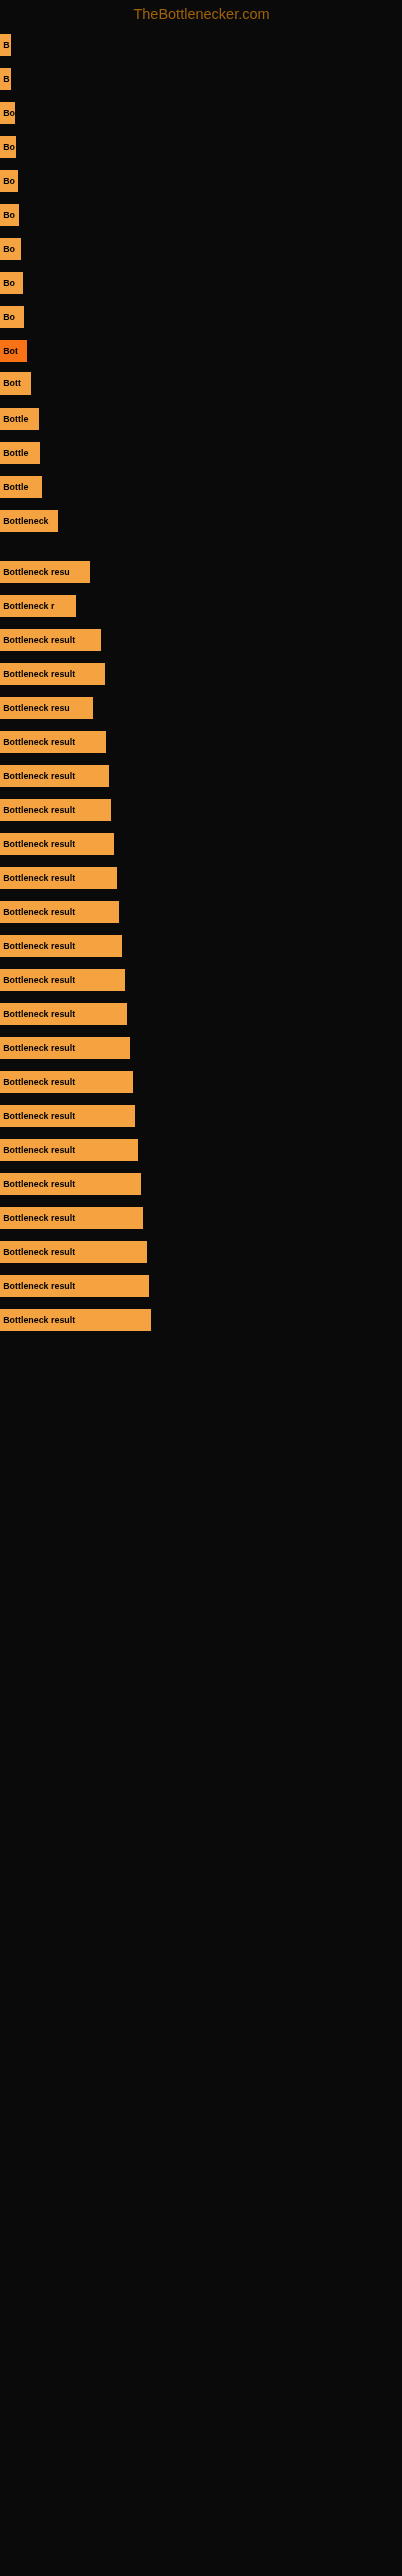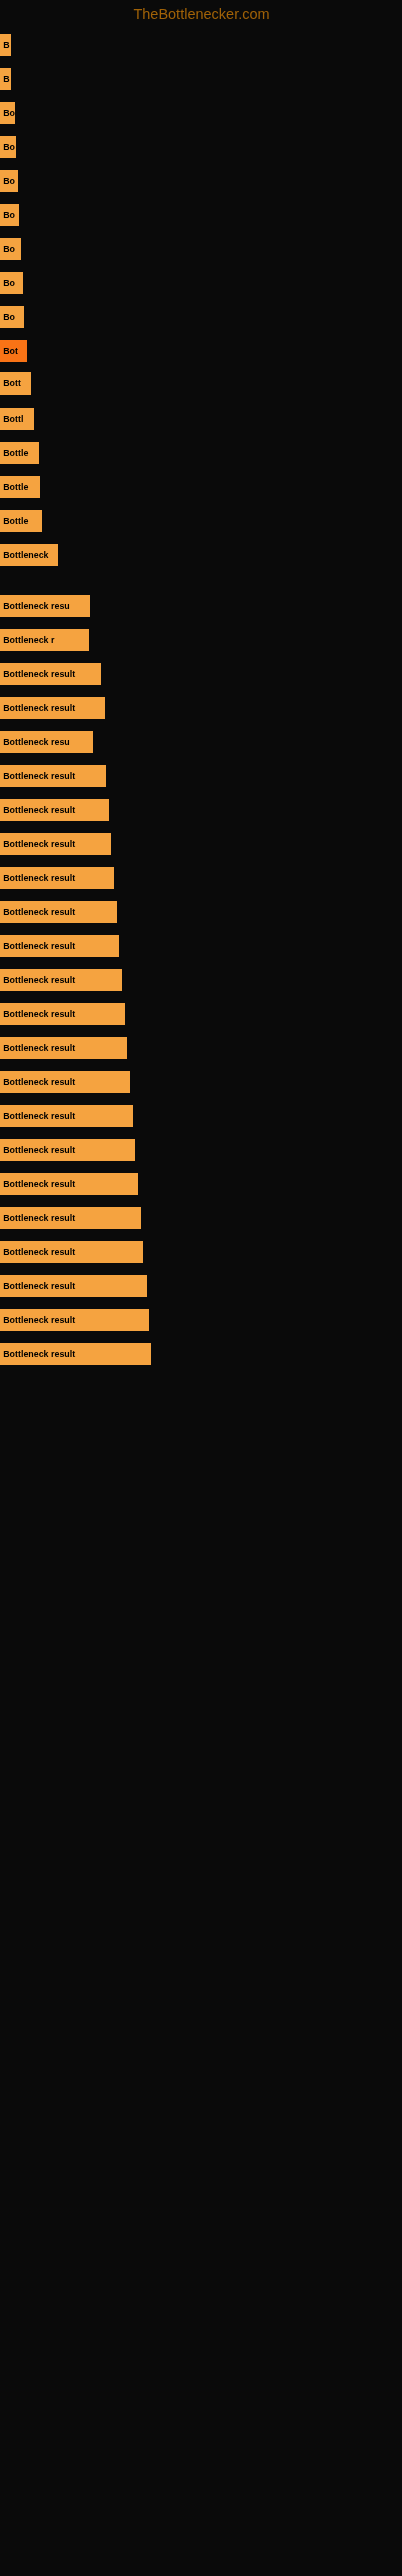--- a/index.html
+++ b/index.html
@@ -64,39 +64,36 @@
       <div style="margin-bottom: 8px; height: 26px; display: flex; align-items: center;">
         <div style="background-color: rgb(245, 163, 64); width: 24px; height: 22.5px; display: flex; align-items: center; padding: 0px 3.2px; font-size: 8.9px; font-weight: bold; color: rgb(0, 0, 0); white-space: nowrap; overflow: hidden;">Bo</div>
       </div>
       <div style="margin-bottom: 8px; height: 26px; display: flex; align-items: center;">
         <div style="background-color: #f97316; width: 26.6px; height: 22.5px; display: flex; align-items: center; padding: 0px 3.2px; font-size: 8.9px; font-weight: bold; color: rgb(0, 0, 0); white-space: nowrap; overflow: hidden;">Bot</div>
       </div>
       <div style="margin-bottom: 8px; height: 26px; display: flex; ">
         <div style="background-color: rgb(245, 163, 64); width: 31px; height: 22.5px; display: flex; align-items: center; padding: 0px 3.2px; font-size: 8.9px; font-weight: bold; color: rgb(0, 0, 0); white-space: nowrap; overflow: hidden;">Bott</div>
       </div>
       <div style="margin-bottom: 8px; height: 26px; display: flex; align-items: center;">
-        <div style="background-color: rgb(245, 163, 64); width: 34px; height: 22.5px; display: flex; align-items: center; padding: 0px 3.2px; font-size: 8.9px; font-weight: bold; color: rgb(0, 0, 0); white-space: nowrap; overflow: hidden;">Bottl</div>
-      </div>
-      <div style="margin-bottom: 8px; height: 26px; display: flex; align-items: center;">
         <div style="background-color: rgb(245, 163, 64); width: 39px; height: 22.5px; display: flex; align-items: center; padding: 0px 3.2px; font-size: 8.9px; font-weight: bold; color: rgb(0, 0, 0); white-space: nowrap; overflow: hidden;">Bottle</div>
       </div>
       <div style="margin-bottom: 8px; height: 26px; display: flex; align-items: center;">
         <div style="background-color: rgb(245, 163, 64); width: 40px; height: 22.5px; display: flex; align-items: center; padding: 0px 3.2px; font-size: 8.9px; font-weight: bold; color: rgb(0, 0, 0); white-space: nowrap; overflow: hidden;">Bottle</div>
       </div>
       <div style="margin-bottom: 8px; height: 26px; display: flex; align-items: center;">
         <div style="background-color: rgb(245, 163, 64); width: 42px; height: 22.5px; display: flex; align-items: center; padding: 0px 3.2px; font-size: 8.9px; font-weight: bold; color: rgb(0, 0, 0); white-space: nowrap; overflow: hidden;">Bottle</div>
       </div>
       <div style="margin-bottom: 25px; height: 26px; display: flex; align-items: center;">
         <div style="background-color: rgb(245, 163, 64); width: 58px; height: 22.5px; display: flex; align-items: center; padding: 0px 3.2px; font-size: 8.9px; font-weight: bold; color: rgb(0, 0, 0); white-space: nowrap; overflow: hidden;">Bottleneck</div>
       </div>
       <div style="margin-bottom: 8px; height: 26px; display: flex; align-items: center;">
         <div style="background-color: rgb(245, 163, 64); width: 90px; height: 22.5px; display: flex; align-items: center; padding: 0px 3.2px; font-size: 8.9px; font-weight: bold; color: rgb(0, 0, 0); white-space: nowrap; overflow: hidden;">Bottleneck resu</div>
       </div>
       <div style="margin-bottom: 8px; height: 26px; display: flex; align-items: center;">
-        <div style="background-color: rgb(245, 163, 64); width: 89px; height: 22.5px; display: flex; align-items: center; padding: 0px 3.2px; font-size: 8.9px; font-weight: bold; color: rgb(0, 0, 0); white-space: nowrap; overflow: hidden;">Bottleneck r</div>
+        <div style="background-color: rgb(245, 163, 64); width: 76px; height: 22.5px; display: flex; align-items: center; padding: 0px 3.2px; font-size: 8.9px; font-weight: bold; color: rgb(0, 0, 0); white-space: nowrap; overflow: hidden;">Bottleneck r</div>
       </div>
       <div style="margin-bottom: 8px; height: 26px; display: flex; align-items: center;">
         <div style="background-color: rgb(245, 163, 64); width: 101px; height: 22.5px; display: flex; align-items: center; padding: 0px 3.2px; font-size: 8.9px; font-weight: bold; color: rgb(0, 0, 0); white-space: nowrap; overflow: hidden;">Bottleneck result</div>
       </div>
       <div style="margin-bottom: 8px; height: 26px; display: flex; align-items: center;">
         <div style="background-color: rgb(245, 163, 64); width: 105px; height: 22.5px; display: flex; align-items: center; padding: 0px 3.2px; font-size: 8.9px; font-weight: bold; color: rgb(0, 0, 0); white-space: nowrap; overflow: hidden;">Bottleneck result</div>
       </div>
       <div style="margin-bottom: 8px; height: 26px; display: flex; align-items: center;">
         <div style="background-color: rgb(245, 163, 64); width: 93px; height: 22.5px; display: flex; align-items: center; padding: 0px 3.2px; font-size: 8.9px; font-weight: bold; color: rgb(0, 0, 0); white-space: nowrap; overflow: hidden;">Bottleneck resu</div>
       </div>

